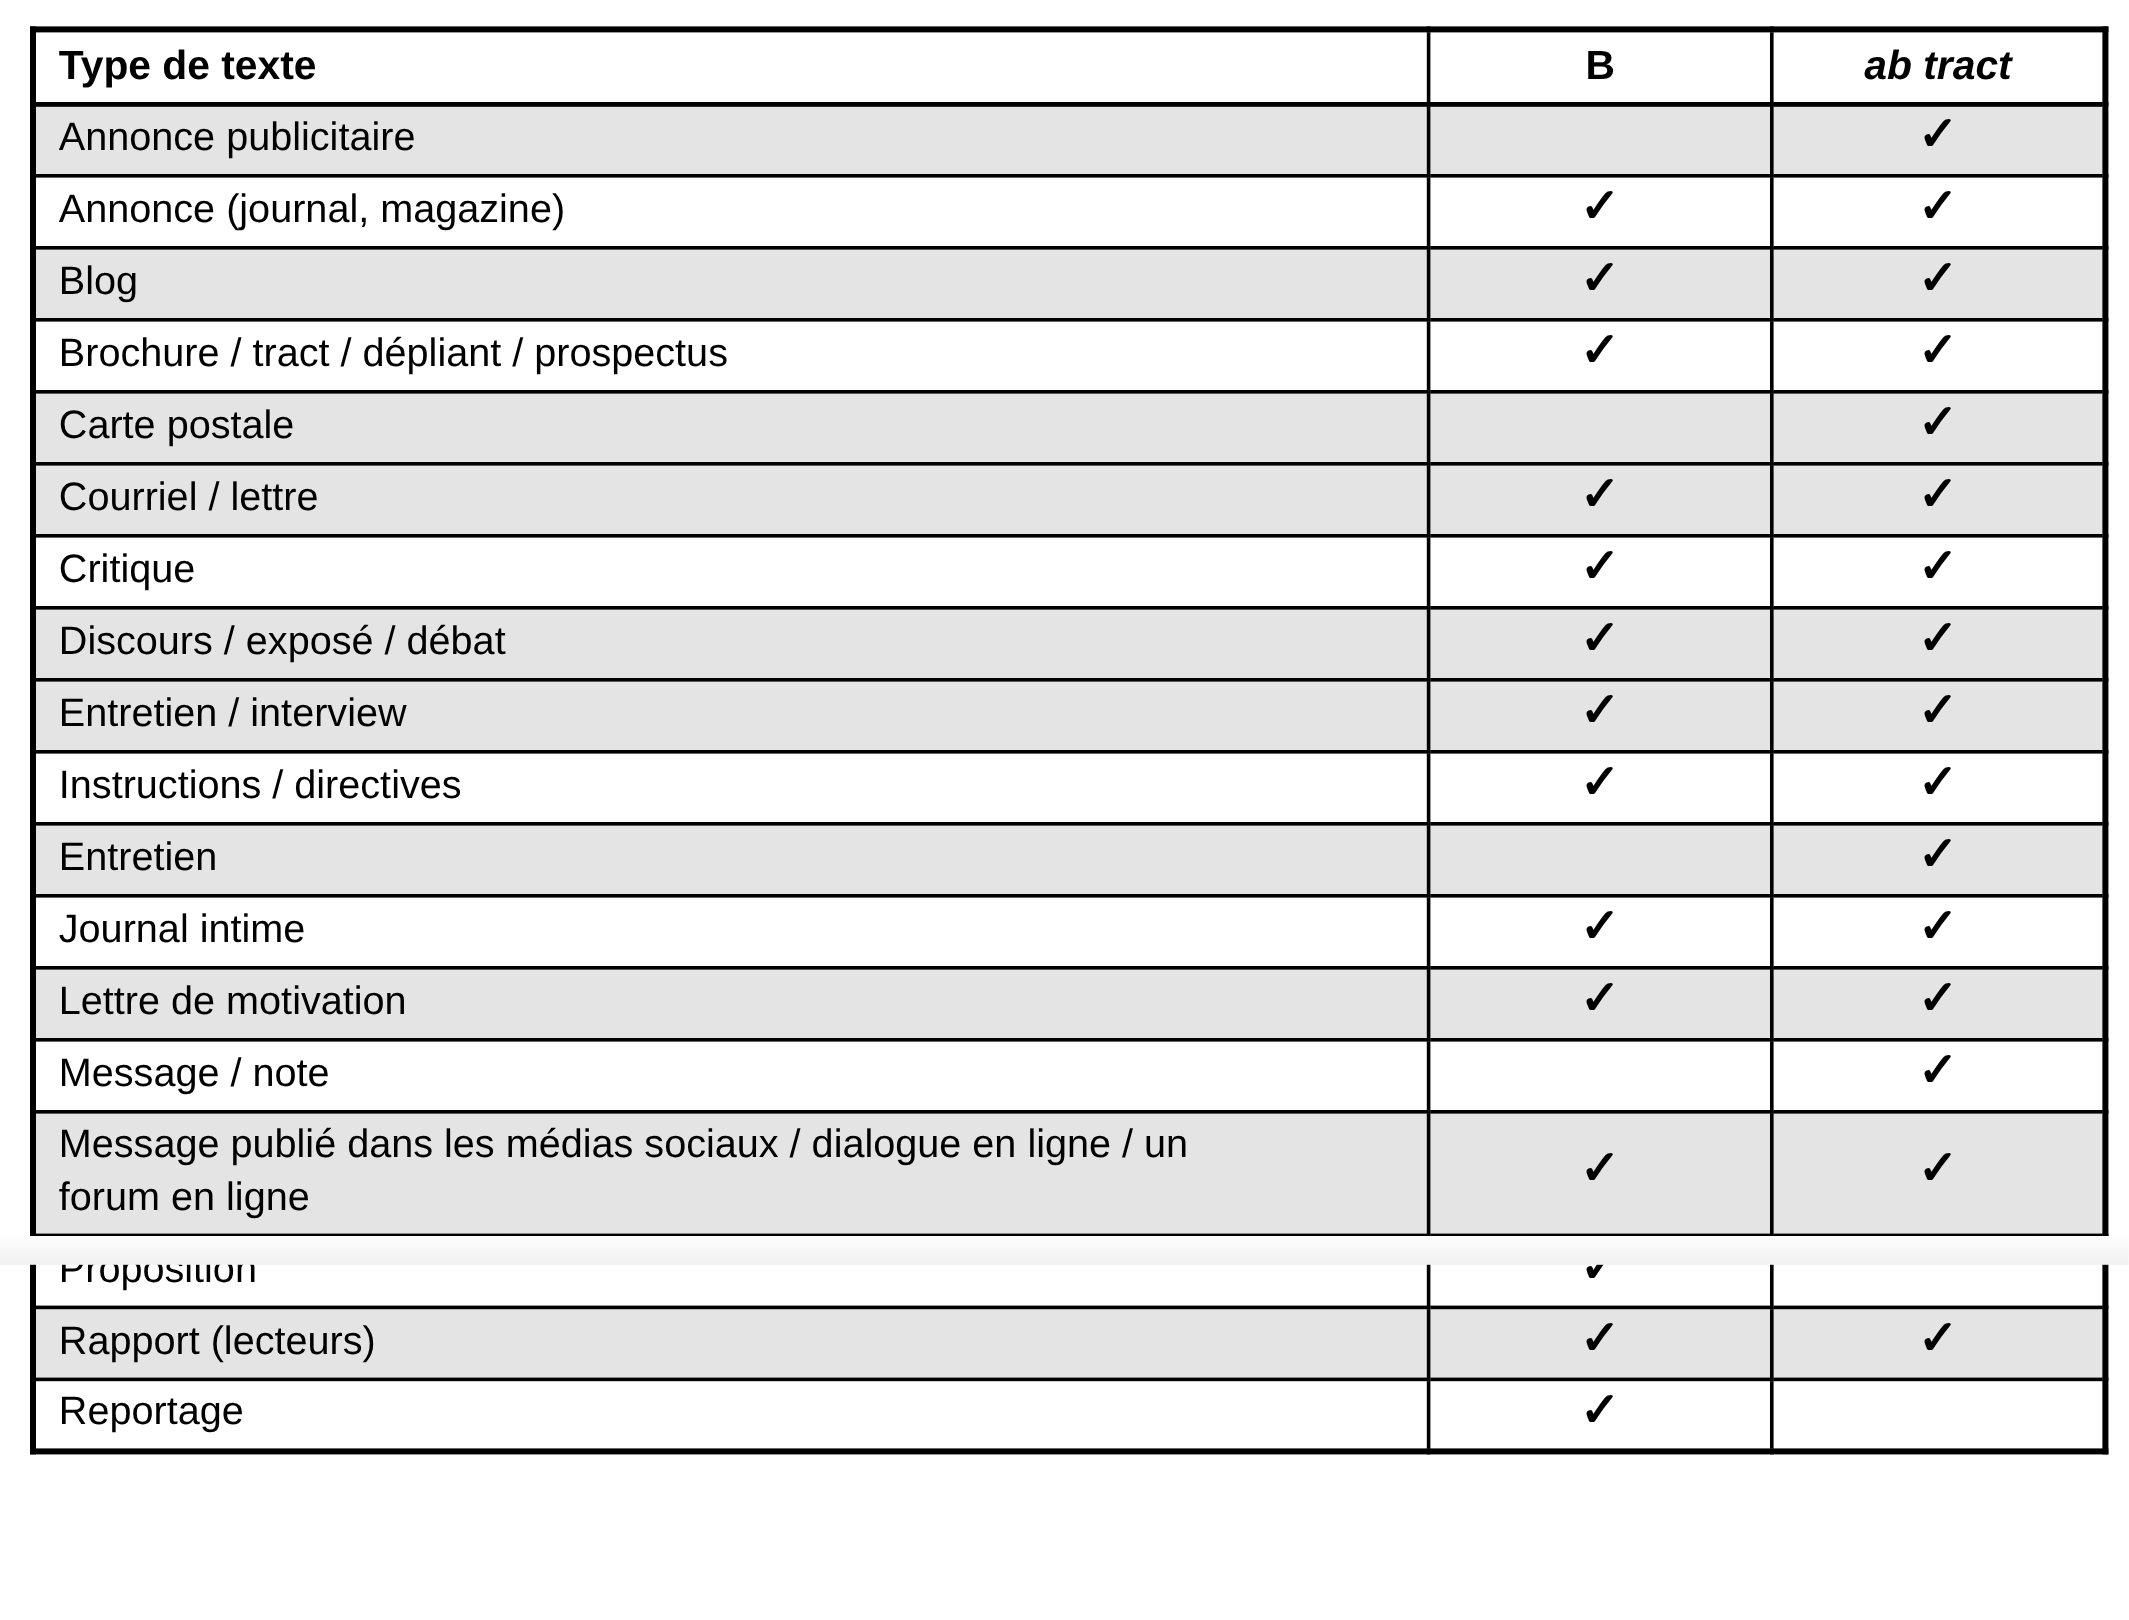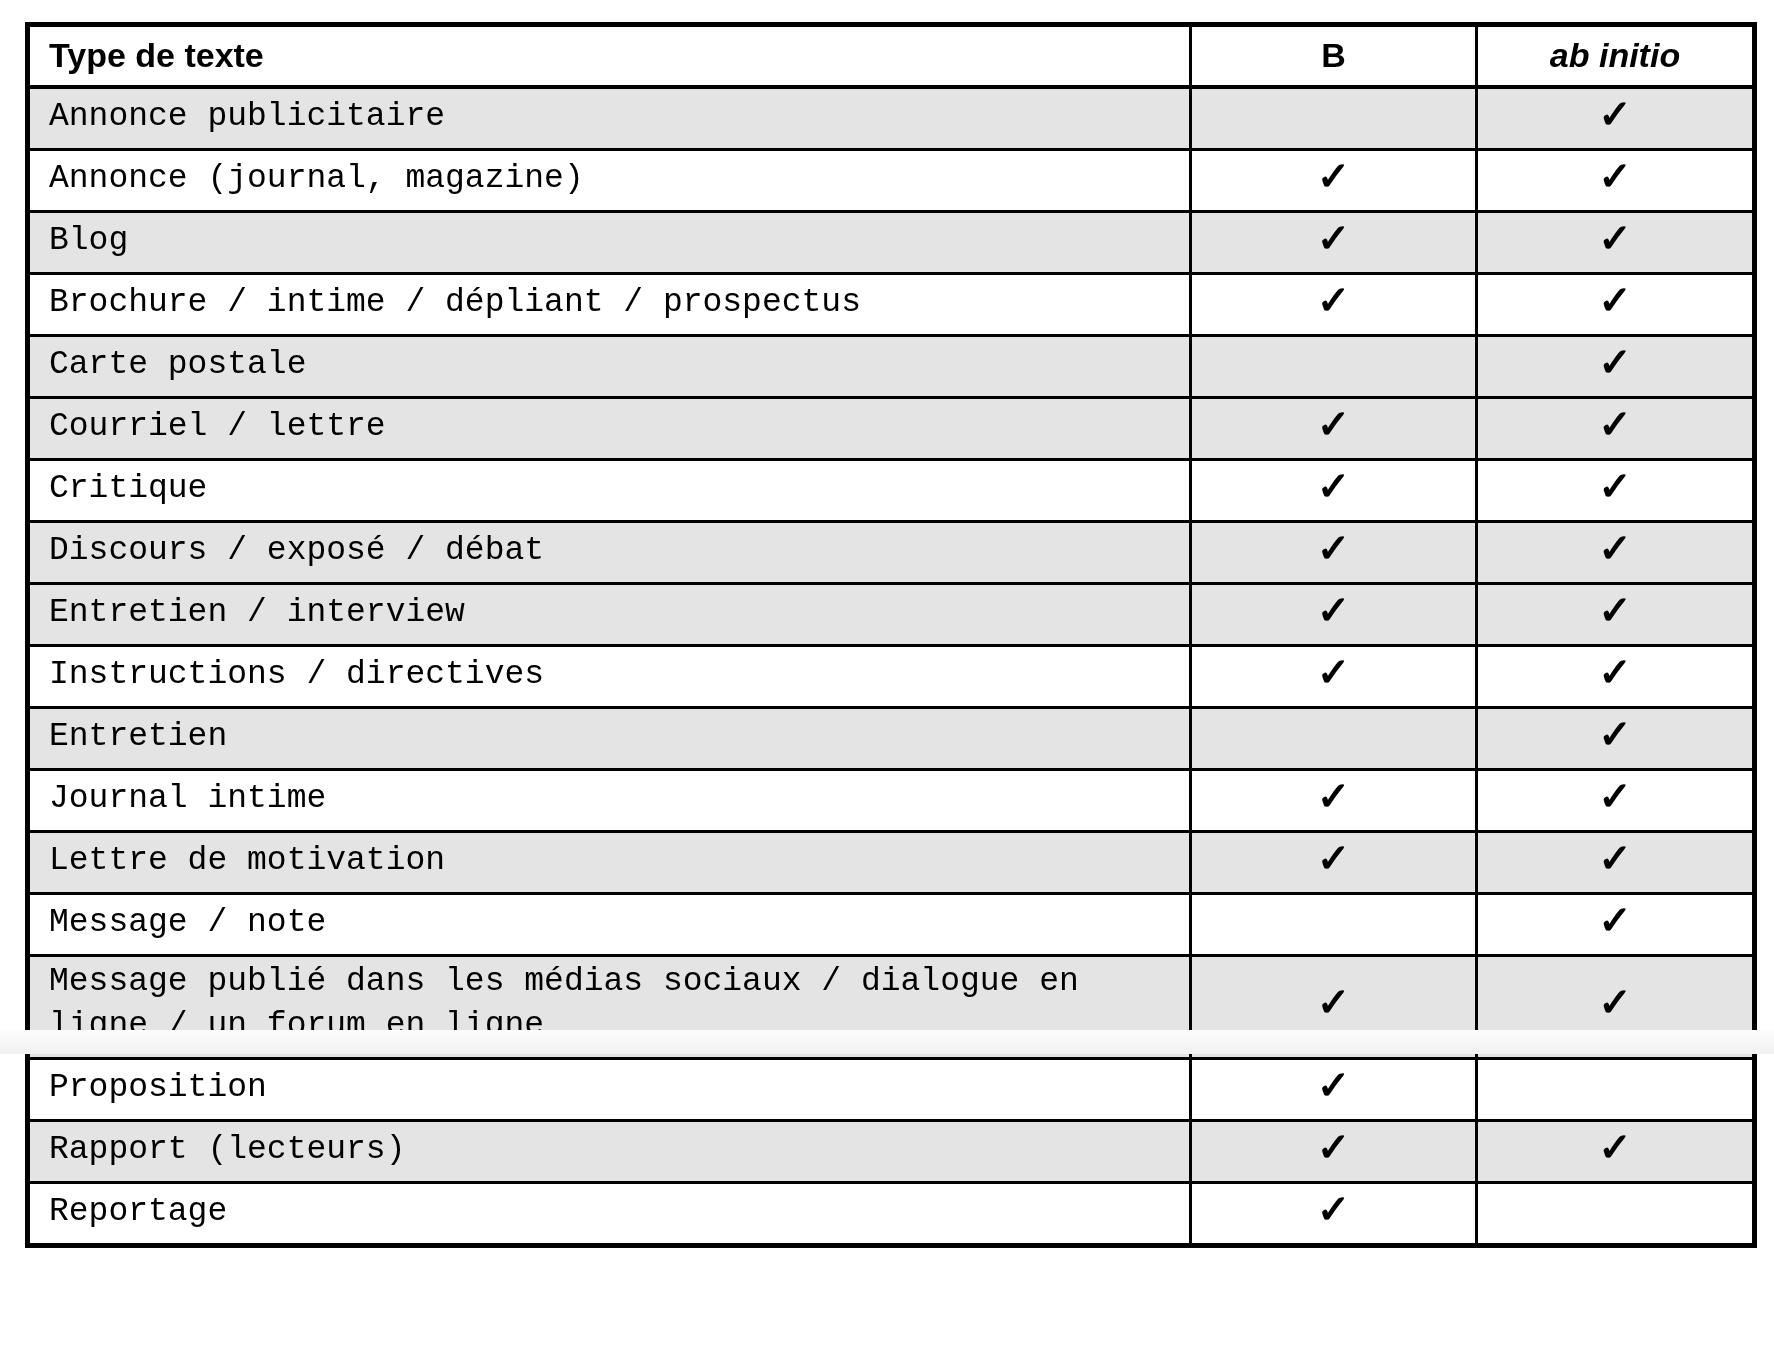--- a/index.html
+++ b/index.html
@@ -45,21 +45,20 @@
   }
   tbody td.label-cell {
     text-align: left;
     padding-left: 19px;
     padding-top: 3px;
     line-height: 44px;
   }
   tbody td.label-cell .label {
     display: inline-block;
     max-width: 1030px;
-    font-family: Liberation Mono, monospace;
   }
   tbody td.check-cell {
     text-align: center;
     font-size: 40px;
     font-weight: bold;
     line-height: 40px;
   }
   tr.shade td { background: #e4e4e4; }
   .bottom-strip {
     position: absolute;
@@ -75,41 +74,41 @@
   <table class="types">
     <colgroup>
       <col style="width:1163px">
       <col style="width:286px">
       <col style="width:278px">
     </colgroup>
     <thead>
       <tr>
         <th class="c1">Type de texte</th>
         <th class="c2">B</th>
-        <th class="c3">ab initio</th>
+        <th class="c3">ab tract</th>
       </tr>
     </thead>
     <tbody id="table-body">
         <tr class="shade">
           <td class="label-cell"><span class="label">Annonce publicitaire</span></td>
           <td class="check-cell"></td>
           <td class="check-cell"><span>✓</span></td>
         </tr>
         <tr>
           <td class="label-cell"><span class="label">Annonce (journal, magazine)</span></td>
           <td class="check-cell"><span>✓</span></td>
           <td class="check-cell"><span>✓</span></td>
         </tr>
         <tr class="shade">
           <td class="label-cell"><span class="label">Blog</span></td>
           <td class="check-cell"><span>✓</span></td>
           <td class="check-cell"><span>✓</span></td>
         </tr>
         <tr>
-          <td class="label-cell"><span class="label">Brochure / intime / dépliant / prospectus</span></td>
+          <td class="label-cell"><span class="label">Brochure / tract / dépliant / prospectus</span></td>
           <td class="check-cell"><span>✓</span></td>
           <td class="check-cell"><span>✓</span></td>
         </tr>
         <tr class="shade">
           <td class="label-cell"><span class="label">Carte postale</span></td>
           <td class="check-cell"></td>
           <td class="check-cell"><span>✓</span></td>
         </tr>
         <tr class="shade">
           <td class="label-cell"><span class="label">Courriel / lettre</span></td>

